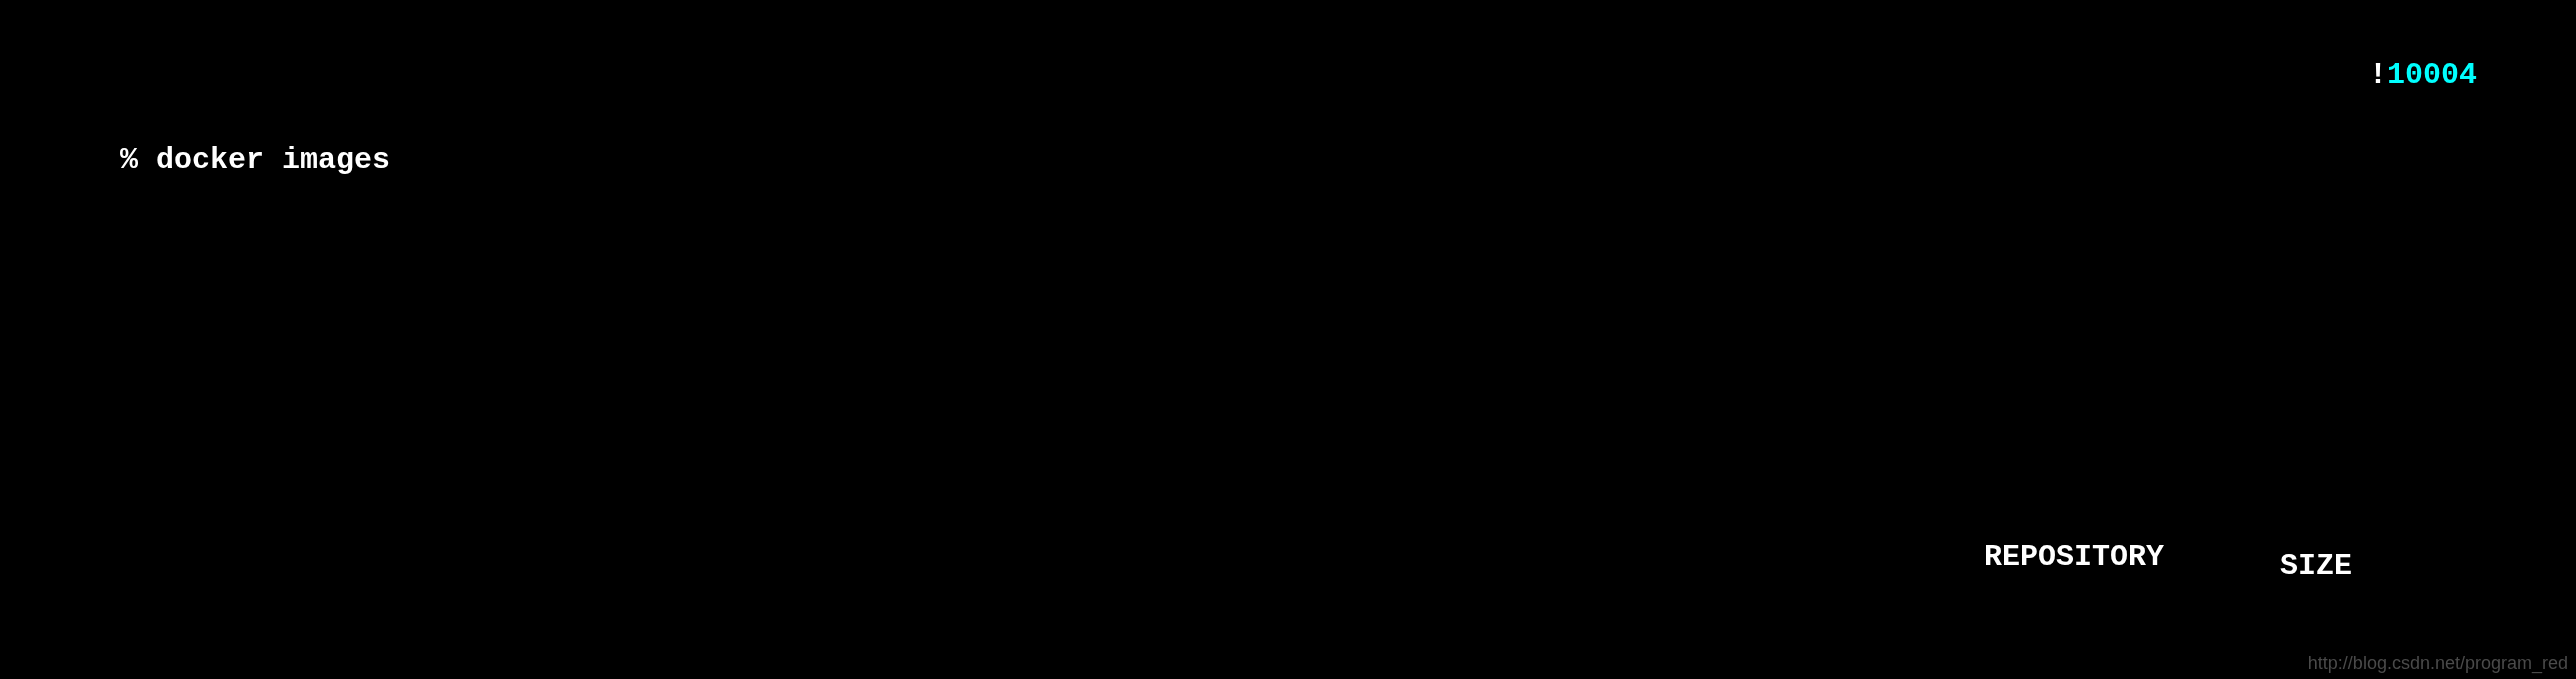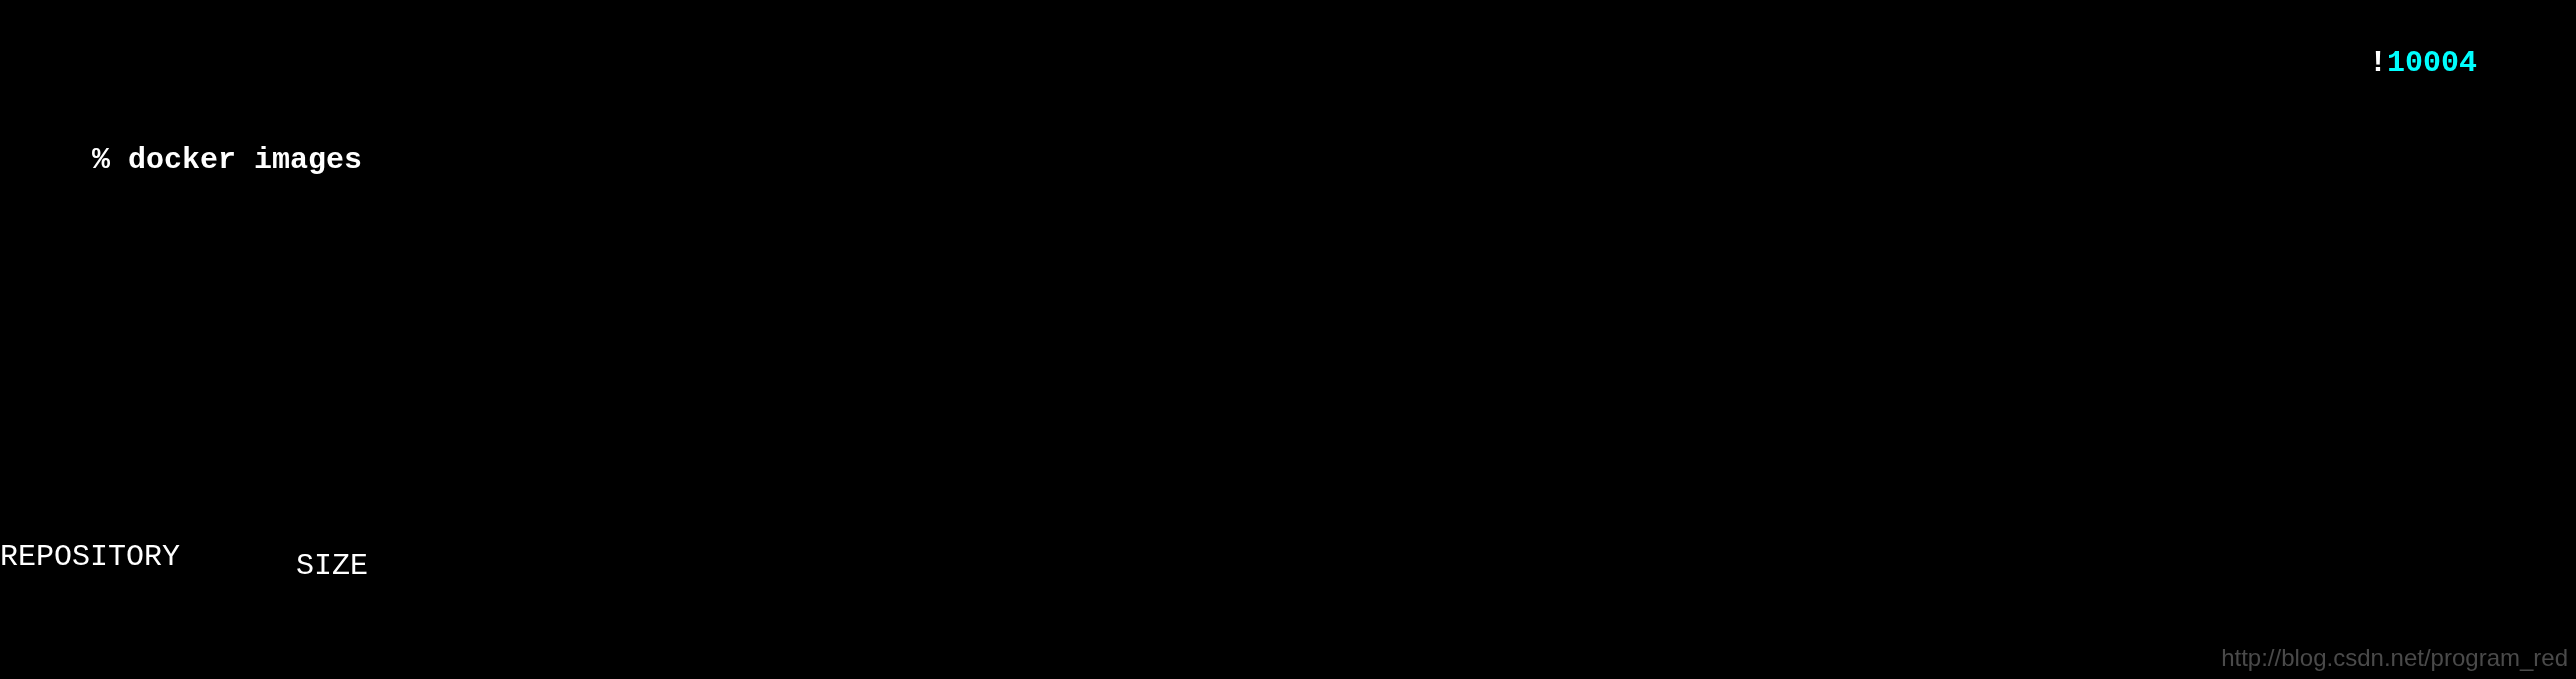--- a/index.html
+++ b/index.html
@@ -16,35 +16,35 @@
       padding: 8px 0;
       width: 2576px;
       height: 680px;
       overflow: hidden;
       position: relative;
     }
     .terminal {
       white-space: pre;
     }
     .prompt-line {
-      padding-left: 20px;
+      padding-left: 48px;
       margin-bottom: 6px;
     }
     .prompt-symbol {
       font-weight: bold;
     }
     .command {
       font-weight: bold;
     }
     .history-num {
       color: #00ffff;
       font-weight: bold;
       position: absolute;
       right: 99px;
-      top: 42px;
+      top: 54px;
     }
     .excl {
       color: #ffffff;
       font-weight: bold;
     }
     .table {
       padding-left: 0;
     }
     .row {
       display: flex;
@@ -60,28 +60,29 @@
       width: 375px;
     }
     .col-created {
       width: 336px;
     }
     .col-size {
       width: 296px;
       margin-top: 9px;
     }
     .header-row {
-      font-weight: normal;
+      font-weight: bold;
+      justify-content: flex-end;
     }
     .watermark {
       position: absolute;
       bottom: 4px;
       right: 8px;
       color: #4a4a4a;
-      font-size: 24px;
+      font-size: 18px;
       font-family: Arial, sans-serif;
     }
   </style>
 </head>
 <body>
 
 <div class="terminal">
   <div class="prompt-line">
     <span class="prompt-symbol">%</span> <span class="command">docker images</span>
   </div>

